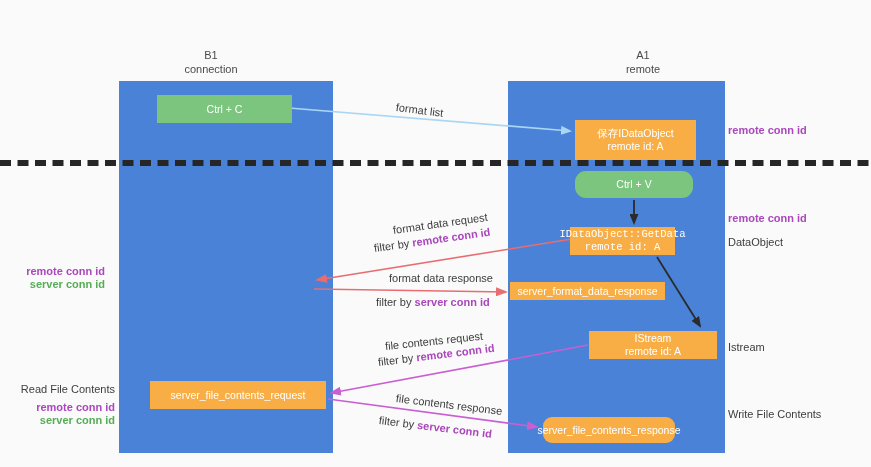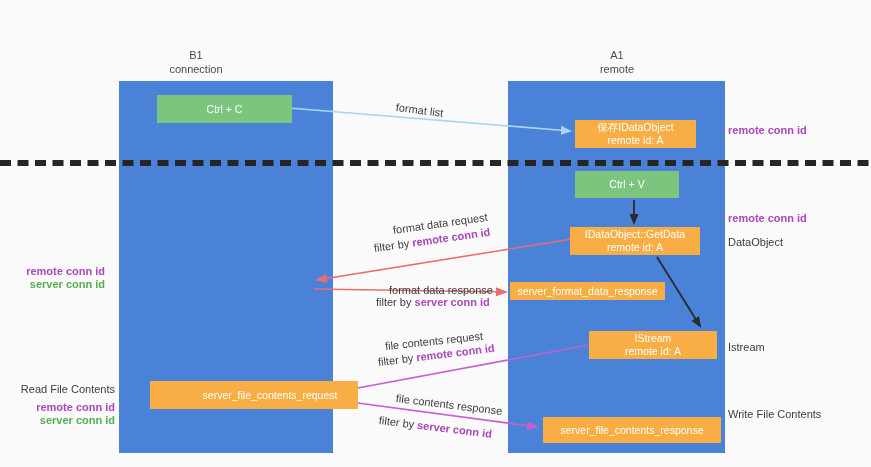--- a/index.html
+++ b/index.html
@@ -35,25 +35,25 @@
   .purple{color:#ab47bc;font-weight:bold;}
   .greentxt{color:#55ad55;font-weight:bold;}
   .left-block{position:absolute;text-align:right;font-size:11px;line-height:13px;}
 </style>
 </head>
 <body>
 
 <div class="canvas">
 
 
-  <div class="lane-header" style="left:136px;">
+  <div class="lane-header" style="left:151px;">
     <div>B1</div>
     <div>connection</div>
   </div>
-  <div class="lane-header" style="left:557px;">
+  <div class="lane-header" style="left:583px;">
     <div>A1</div>
     <div>remote</div>
   </div>
 
   <div class="lane" style="left:119px;width:214px;"></div>
   <div class="lane" style="left:508px;width:217px;"></div>
 
   <svg class="svg-layer" width="871" height="467" viewBox="0 0 871 467">
     <defs>
       <marker id="ah-blue" markerWidth="11" markerHeight="9" refX="9" refY="4.5" orient="auto" markerUnits="userSpaceOnUse">
@@ -84,60 +84,60 @@
 
     <line x1="588" y1="345" x2="331" y2="393" stroke="#c95fd1" stroke-width="1.6" marker-end="url(#ah-magenta)"></line>
 
     <line x1="328" y1="399" x2="537" y2="427" stroke="#c95fd1" stroke-width="1.6" marker-end="url(#ah-magenta)"></line>
   </svg>
 
   <div class="box gbox" style="left:157px;top:95px;width:135px;height:28px;">
     <span>Ctrl + C</span>
   </div>
 
-  <div class="box obox" style="left:575px;top:120px;width:121px;height:28px;">
+  <div class="box obox" style="left:575px;top:120px;width:121px;height:40px;">
     <span>保存IDataObject</span>
     <span>remote id: A</span>
   </div>
 
-  <div class="box gbox" style="left:575px;top:171px;width:104px;height:27px;">
+  <div class="box gbox" style="left:575px;top:171px;width:118px;height:27px;border-radius:11px;">
     <span>Ctrl + V</span>
   </div>
 
-  <div class="box obox" style="left:570px;top:227px;width:130px;height:28px;">
+  <div class="box obox" style="left:570px;top:227px;width:105px;height:28px;font-family:Liberation Mono, monospace;">
     <span>IDataObject::GetData</span>
     <span>remote id: A</span>
   </div>
 
 
   <div class="box obox" style="left:510px;top:282px;width:155px;height:18px;">
     <span>server_format_data_response</span>
   </div>
 
   <div class="box obox" style="left:589px;top:331px;width:128px;height:28px;">
     <span>IStream</span>
     <span>remote id: A</span>
   </div>
 
-  <div class="box obox" style="left:150px;top:381px;width:176px;height:28px;padding-left:32px;">
+  <div class="box obox" style="left:150px;top:381px;width:176px;height:28px;">
     <span>server_file_contents_request</span>
   </div>
 
-  <div class="box obox" style="left:543px;top:417px;width:178px;height:26px;">
+  <div class="box obox" style="left:543px;top:417px;width:132px;height:26px;border-radius:9px;">
     <span>server_file_contents_response</span>
   </div>
 
   <div class="flow-label" style="left:396px;top:101px;transform:rotate(7deg);">format list</div>
 
   <div class="flow-label" style="left:393px;top:224px;transform:rotate(-8deg);">format data request</div>
   <div class="flow-label" style="left:374px;top:242px;transform:rotate(-8deg);">
     <span>filter by </span><span class="accent">remote conn id</span>
   </div>
 
-  <div class="flow-label" style="left:389px;top:284px;">format data response</div>
+  <div class="flow-label" style="left:389px;top:272px;">format data response</div>
   <div class="flow-label" style="left:376px;top:296px;">
     <span>filter by </span><span class="accent">server conn id</span>
   </div>
 
   <div class="flow-label" style="left:385px;top:340px;transform:rotate(-6deg);">file contents request</div>
   <div class="flow-label" style="left:378px;top:356px;transform:rotate(-7deg);">
     <span>filter by </span><span class="accent">remote conn id</span>
   </div>
 
   <div class="flow-label" style="left:396px;top:392px;transform:rotate(7deg);">file contents response</div>

